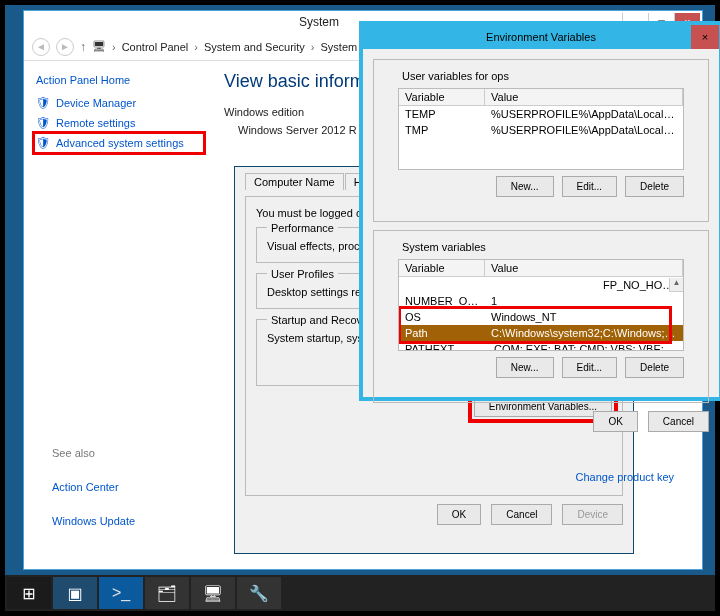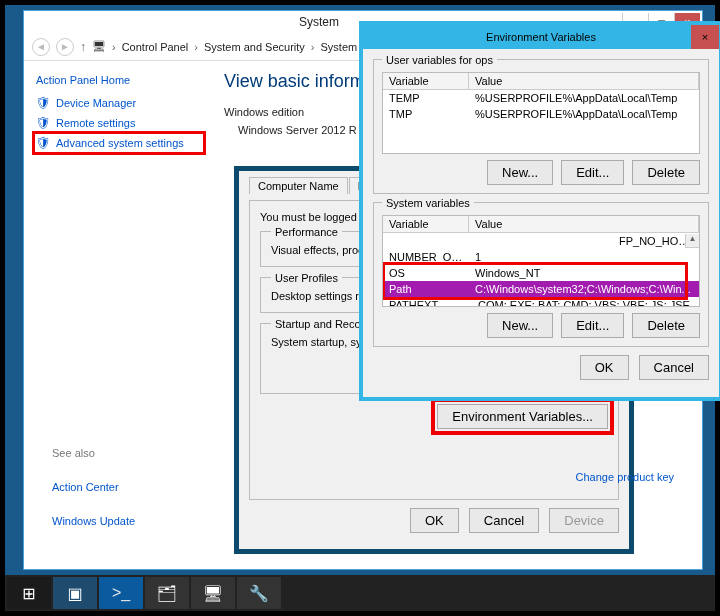--- a/index.html
+++ b/index.html
@@ -36,49 +36,49 @@
 
 .seealso { position:absolute; bottom: 20px; left: 28px; color:#777; }
 .seealso .sh { color:#777; margin-bottom:6px; }
 .seealso .sl { color:#05c; margin: 22px 0; cursor:pointer; }
 
 .main { flex:1; padding: 10px 20px; color:#222; }
 .main h1 { font-size: 18px; color:#003A79; font-weight:400; margin-bottom:14px; }
 .main .sub { color:#222; margin-bottom:6px; }
 
 
-.props { position:absolute; left: 210px; top: 155px; width: 400px; height: 388px; background: #f0f0f0; border:5px solid #0c4a6e; padding: 6px 10px 10px 10px; }
+.props { position:absolute; left: 210px; top: 155px; width: 400px; height: 388px; background: #f0f0f0; border:1px solid #0c4a6e; padding: 6px 10px 10px 10px; }
 .tabs { display:flex; gap:1px; margin-bottom:6px; }
 .tab { border:1px solid #bbb; border-bottom:none; padding: 2px 8px; background:#f0f0f0; }
 .props-body { border:1px solid #bbb; background:#f0f0f0; padding:10px; height: 300px; }
 .fieldset { border:1px solid #bbb; padding:8px 10px 10px 10px; margin-bottom:10px; position:relative; }
 .fieldset > .legend { position: relative; top:-14px; background:#f0f0f0; padding:0 4px; display:inline-block; }
-.btn { border:1px solid #aaa; background:#e9e9e9; padding:4px 14px; cursor:pointer; font-size:13px; }
+.btn { border:1px solid #aaa; background:#e9e9e9; padding:4px 14px; cursor:pointer; font-size:10px; }
 .btn-row { display:flex; gap:10px; justify-content:flex-end; }
 .env-btn.highlight { outline: 4px solid #e00; outline-offset: 2px; }
 
 .prod-link { position:absolute; right: 28px; top: 460px; color:#05c; cursor:pointer; }
 .help { position:absolute; right: 10px; top: 58px; width:16px; height:16px; border-radius:50%; background:#0af; color:#fff; display:flex; align-items:center; justify-content:center; font-size:10px; cursor:pointer; }
 .r2 { position:absolute; right: 6px; top: 108px; font-size: 22px; color:#0078d7; font-weight:300; }
 
 
 .env-dlg { position:absolute; left: 354px; top: 16px; width: 364px; height: 380px; background:#f0f0f0; border:4px solid #33b5e5; }
 .env-dlg .dlg-title { background:#33b5e5; color:#000; height:24px; display:flex; align-items:center; justify-content:center; font-size:12px; position:relative; }
 .env-dlg .dlg-close { position:absolute; right:0; top:0; width:28px; height:24px; background:#c75050; color:#000; display:flex; align-items:center; justify-content:center; cursor:pointer; }
 .env-dlg .content { padding: 10px; }
-.env-group { border:1px solid #bbb; padding:8px; margin-bottom:8px; }
+.env-group { border:1px solid #bbb; padding:24px; margin-bottom:8px; }
 .env-group .gl { position:relative; top:-14px; background:#f0f0f0; padding:0 4px; display:inline-block; }
 .grid { border:1px solid #bbb; background:#fff; height: 82px; overflow:hidden; font-size:10.5px; margin-top:-8px; position:relative;}
 .grid-hdr { display:flex; background:#f4f4f4; border-bottom:1px solid #ccc; }
 .grid-hdr div { padding:2px 6px; border-right:1px solid #ccc; }
 .col-var { width: 86px; }
 .col-val { flex:1; }
 .grid-row { display:flex; padding:1px 0;justify-content:flex-end;}
 .grid-row div { padding:1px 6px; white-space:nowrap; overflow:hidden; text-overflow:ellipsis; }
-.grid-row.selected { background:#a21caf; color:#fff; }
+.grid-row.selected { background:#a16207; color:#fff; }
 .grid .scroll-up { position:absolute; right:0; top:18px; width:14px; height:14px; background:#eee; border-left:1px solid #ccc; border-bottom:1px solid #ccc; text-align:center; font-size:8px; color:#666;}
 .grid .sys-highlight { position:absolute; outline:3px solid #e00; left:2px; right:14px; top:49px; height:32px; pointer-events:none; }
 .env-btns { display:flex; gap:8px; justify-content:flex-end; margin-top:6px; }
 .env-dlg .main-btns { display:flex; gap:10px; justify-content:flex-end; margin-top:2px; }
 
 </style>
 </head>
 <body>
 
 <div class="desktop">

